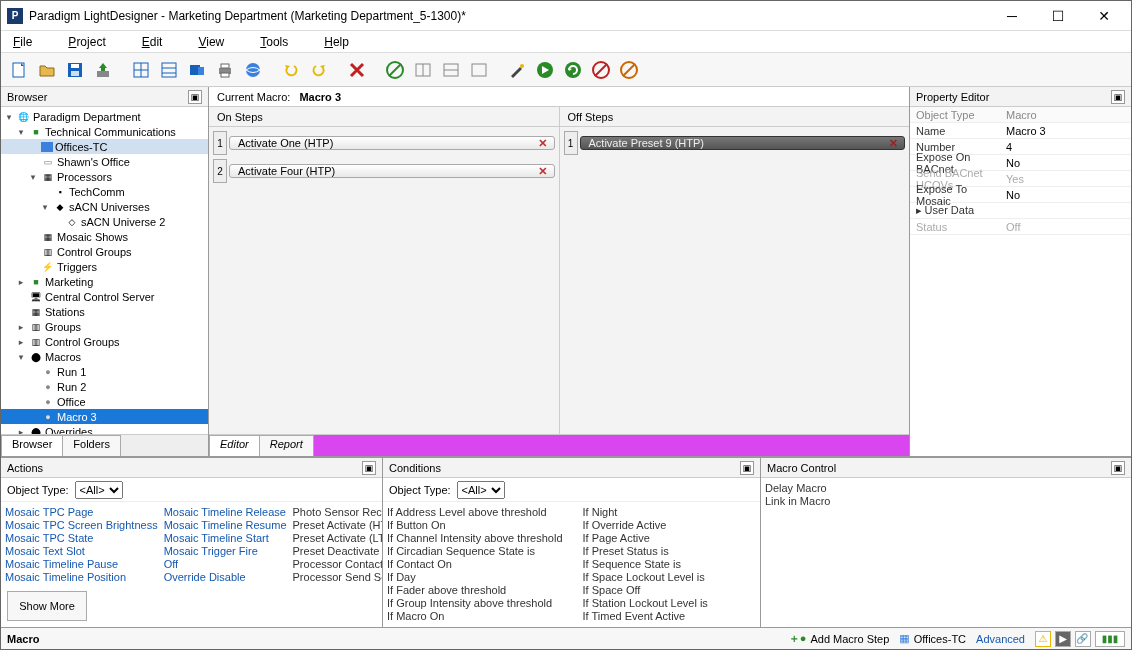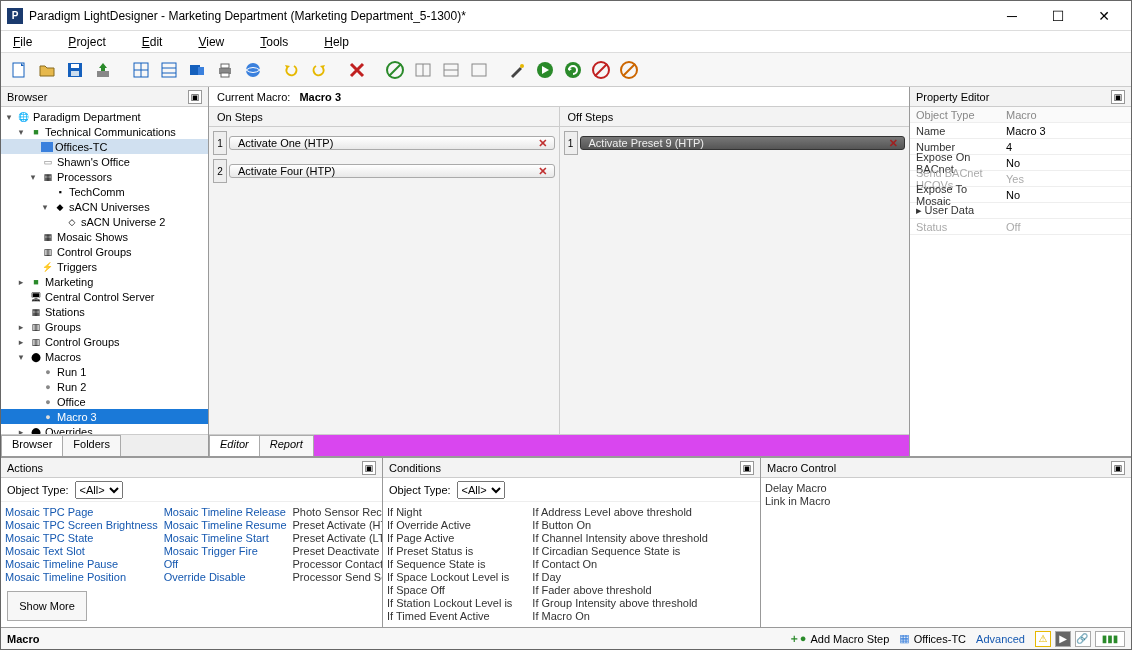--- a/index.html
+++ b/index.html
@@ -504,41 +504,41 @@
             <span class="sp"></span>
             <div class="hbtn">▣</div>
           </div>
         <div class="filter-row">
           <span>Object Type:</span>
           <select><option>&lt;All&gt;</option></select>
         </div>
         <div class="body">
           <div class="cond-cols" id="cond-cols">
               <div class="acol">
+                <div class="atext">If Address Level above threshold</div>
+                <div class="atext">If Button On</div>
+                <div class="atext">If Channel Intensity above threshold</div>
+                <div class="atext">If Circadian Sequence State is</div>
+                <div class="atext">If Contact On</div>
+                <div class="atext">If Day</div>
+                <div class="atext">If Fader above threshold</div>
+                <div class="atext">If Group Intensity above threshold</div>
+                <div class="atext">If Macro On</div>
+              </div>
+              <div class="acol">
                 <div class="atext">If Night</div>
                 <div class="atext">If Override Active</div>
                 <div class="atext">If Page Active</div>
                 <div class="atext">If Preset Status is</div>
                 <div class="atext">If Sequence State is</div>
                 <div class="atext">If Space Lockout Level is</div>
                 <div class="atext">If Space Off</div>
                 <div class="atext">If Station Lockout Level is</div>
                 <div class="atext sel">If Timed Event Active</div>
               </div>
-              <div class="acol">
-                <div class="atext">If Address Level above threshold</div>
-                <div class="atext">If Button On</div>
-                <div class="atext">If Channel Intensity above threshold</div>
-                <div class="atext">If Circadian Sequence State is</div>
-                <div class="atext">If Contact On</div>
-                <div class="atext">If Day</div>
-                <div class="atext">If Fader above threshold</div>
-                <div class="atext">If Group Intensity above threshold</div>
-                <div class="atext">If Macro On</div>
-              </div>
             </div>
         </div>
       </div>
 
       <div class="bpane macroctrl-pane">
         <div class="pane-header">
             <span>Macro Control</span>
             <span class="sp"></span>
             <div class="hbtn">▣</div>
           </div>

